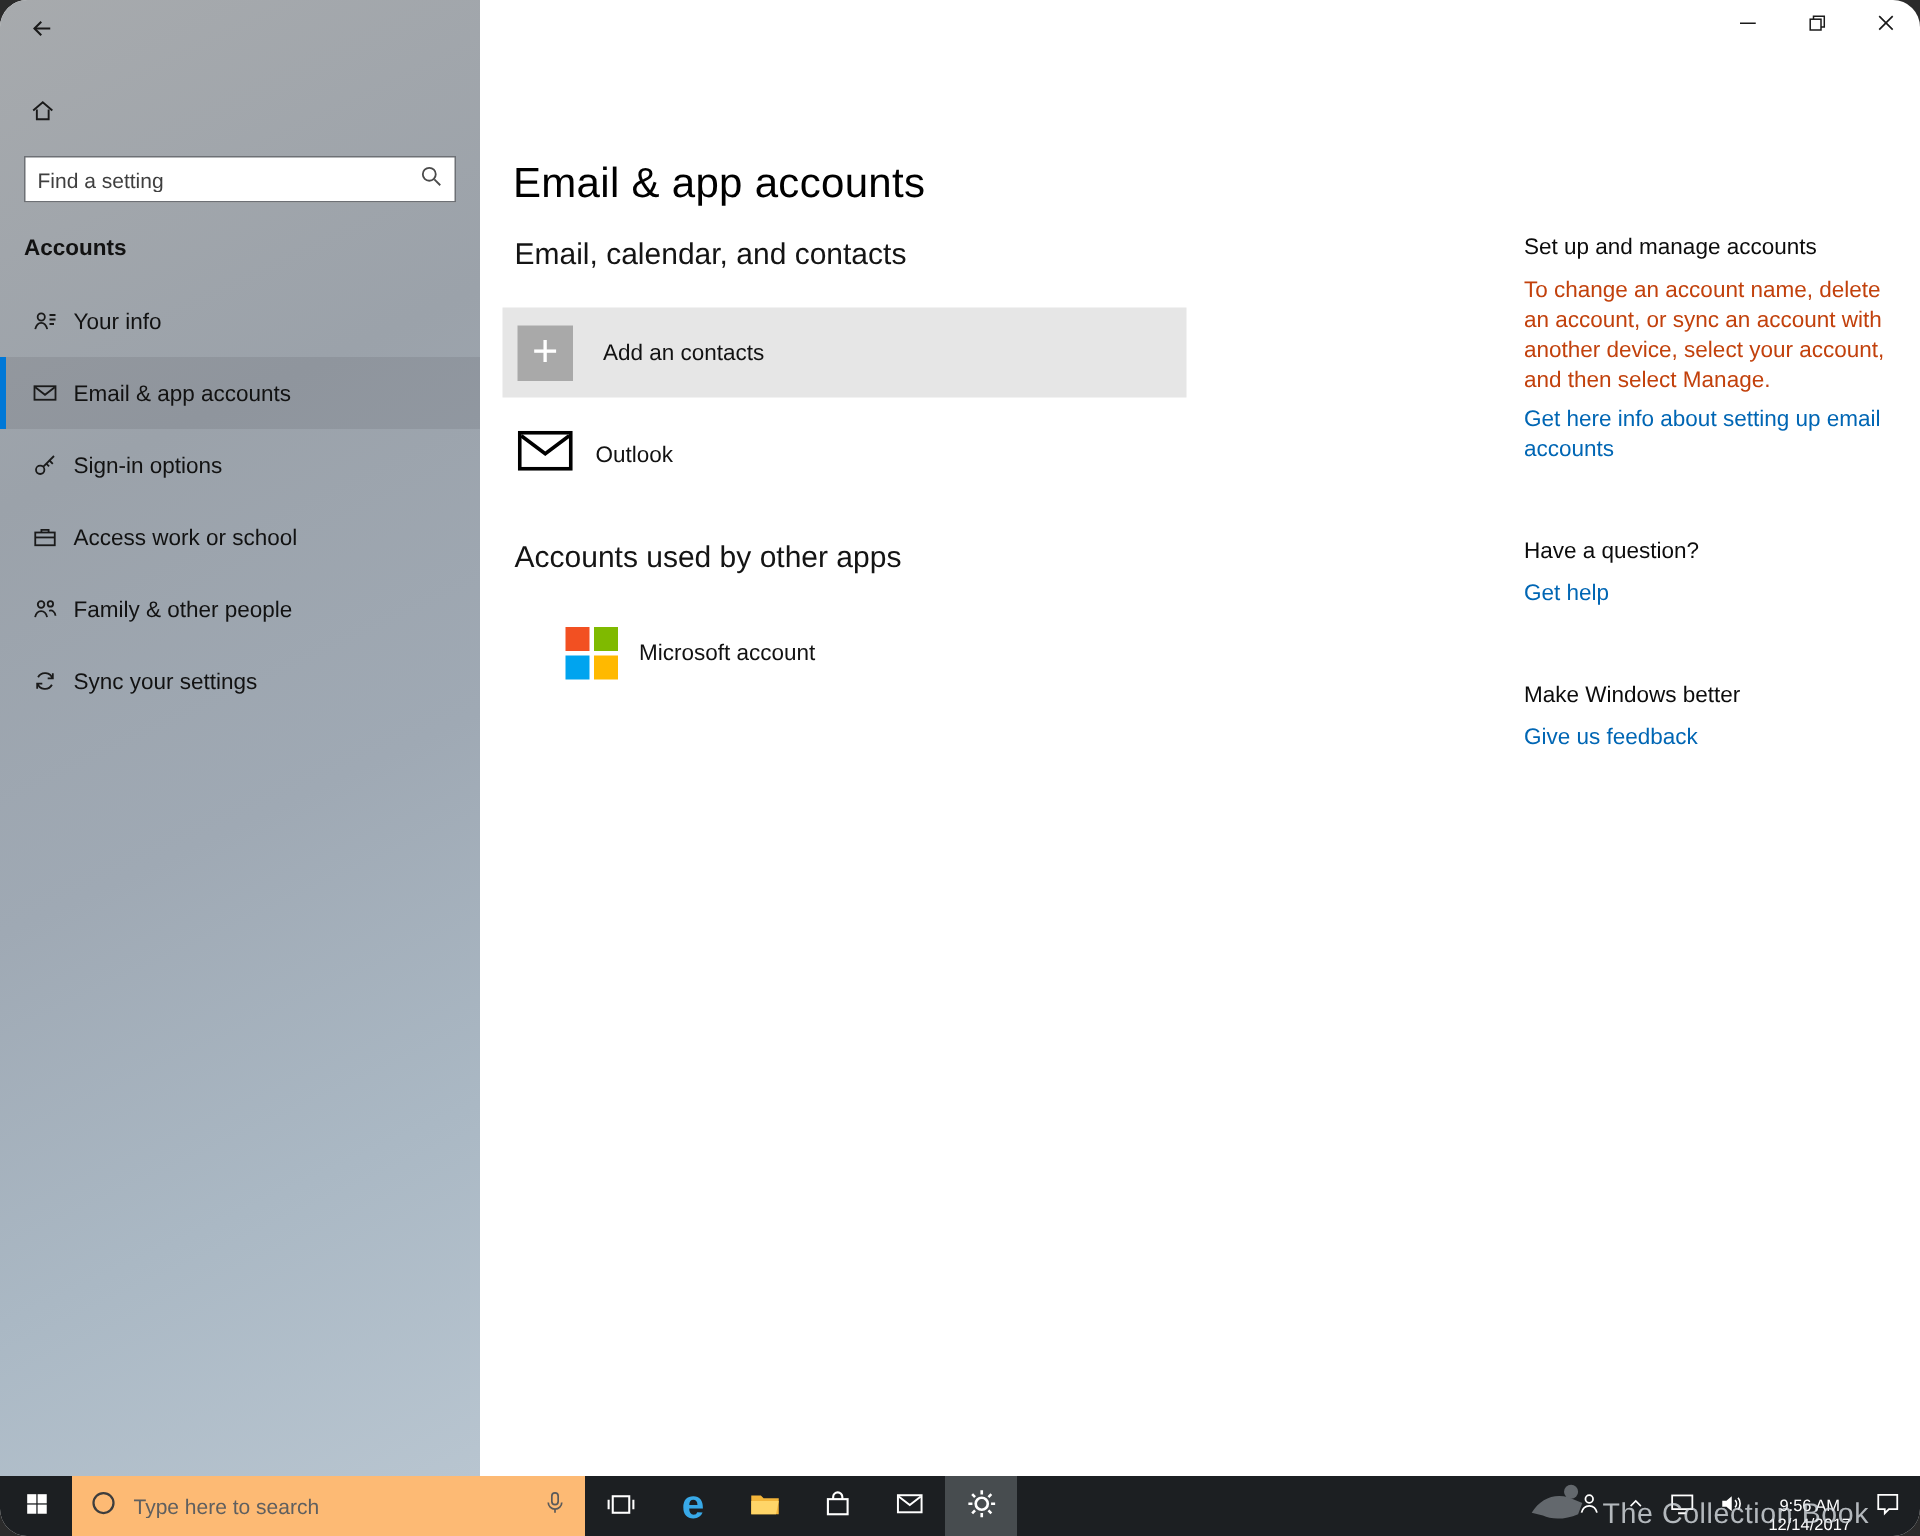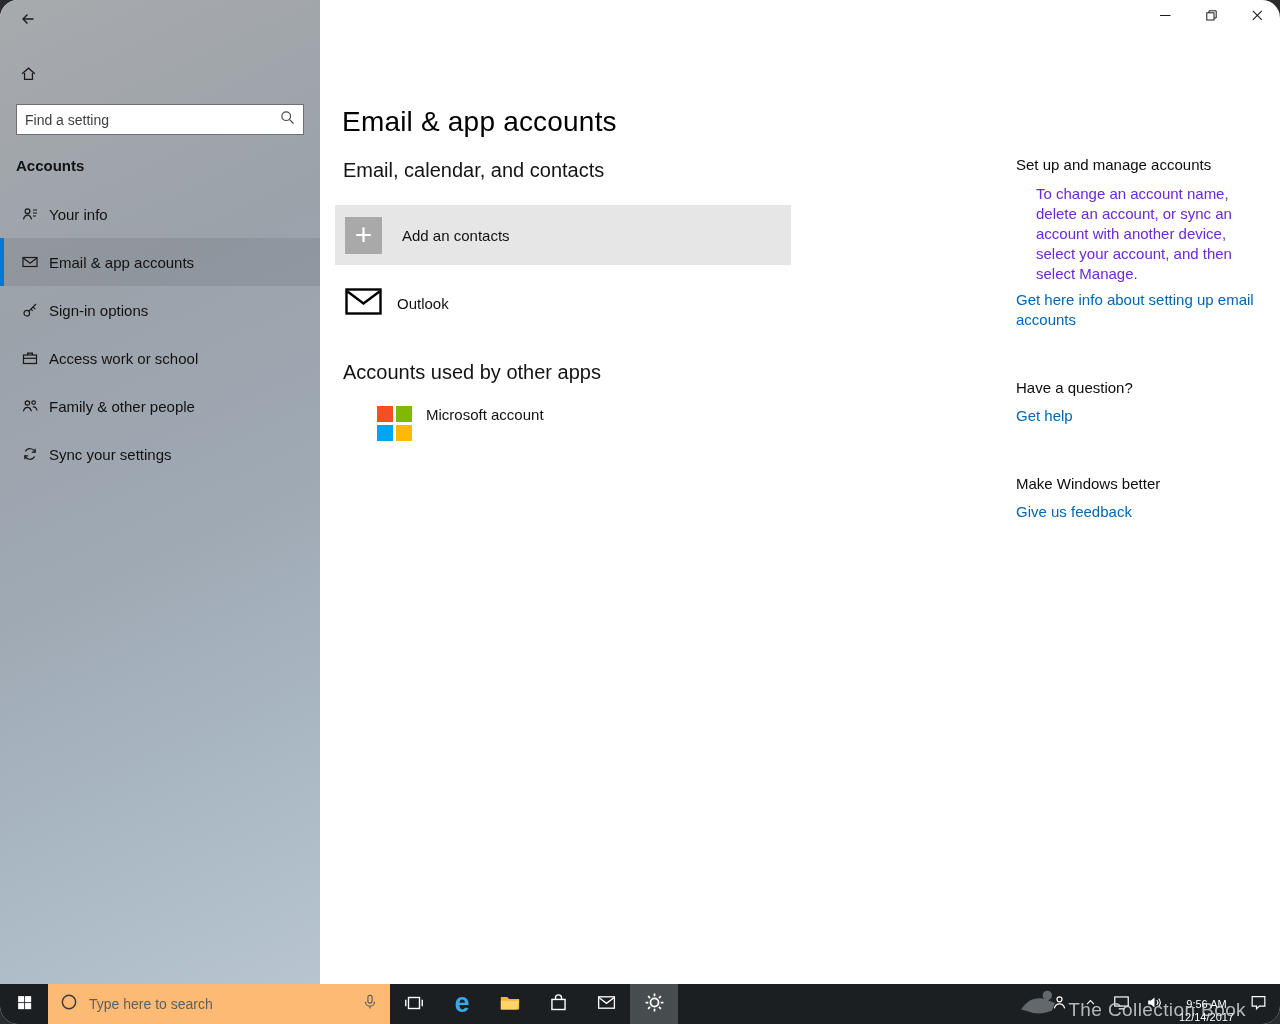--- a/index.html
+++ b/index.html
@@ -39,28 +39,28 @@
   .section-heading { position:absolute; font-size:20px; font-weight:400; color:#141414; }
   .sec1-heading { left:343px; top:159px; }
   .sec2-heading { left:343px; top:361px; }
   .add-row {
     position:absolute; left:335px; top:205px; width:456px; height:60px;
     background:#e6e6e6; display:flex; align-items:center; padding-left:10px; gap:20px; cursor:pointer;
   }
   .plus-box { width:37px; height:37px; background:#a9a9a9; color:#ffffff; display:flex; align-items:center; justify-content:center; font-size:30px; font-weight:300; line-height:1; }
   .row-label { font-size:15px; color:#121212; }
   .outlook-row { position:absolute; left:345px; top:272px; width:446px; height:62px; display:flex; align-items:center; gap:15px; cursor:pointer; }
-  .ms-row { position:absolute; left:345px; top:406px; height:58px; display:flex; align-items:flex-start; gap:14px; cursor:pointer;padding-left:32px; }
+  .ms-row { position:absolute; left:345px; top:406px; height:58px; display:flex; align-items:center; gap:14px; cursor:pointer;padding-left:32px; }
   .ms-logo { display:grid; grid-template-columns:16px 16px; grid-template-rows:16px 16px; gap:3px; }
   .ms-logo span { display:block; width:16px; height:16px; }
 
   
   .aside { position:absolute; left:1016px; top:155px; width:242px; font-size:15px; color:#1c1c1c; line-height:20px; }
   .aside h3 { font-size:15px; font-weight:400; color:#0c0c0c; }
-  .aside p { margin-top:9px; color:#6d28d9;margin-left:20px; }
+  .aside p { margin-top:9px; color:#c2410c; }
   .aside a { color:var(--link,#0066b4); text-decoration:none; display:inline-block; cursor:pointer; }
   .aside .gap-lg { margin-top:48px; }
   .aside .gap-sm { margin-top:8px; }
   .aside .gap-md { margin-top:6px; }
 
   
   .taskbar { position:absolute; left:0; bottom:0; width:1280px; height:40px; background:#1c1f22; display:flex; align-items:stretch; z-index:8; }
   .tb-btn { width:48px; display:flex; align-items:center; justify-content:center; background:transparent; border:none; cursor:pointer; }
   .tb-btn.active { background:#474c4f; }
   .tb-search { width:342px; background:#fdba74; display:flex; align-items:center; gap:10px; padding:0 11px; cursor:text; }

